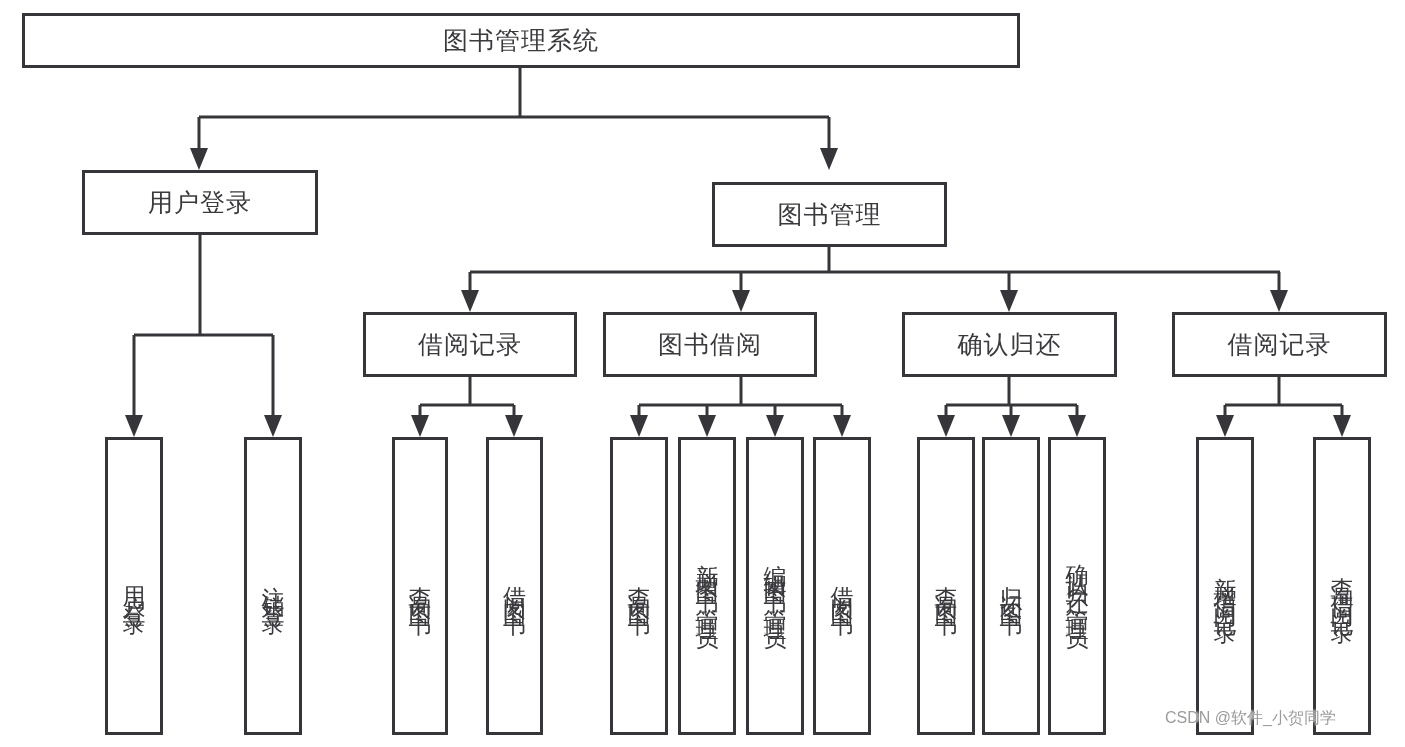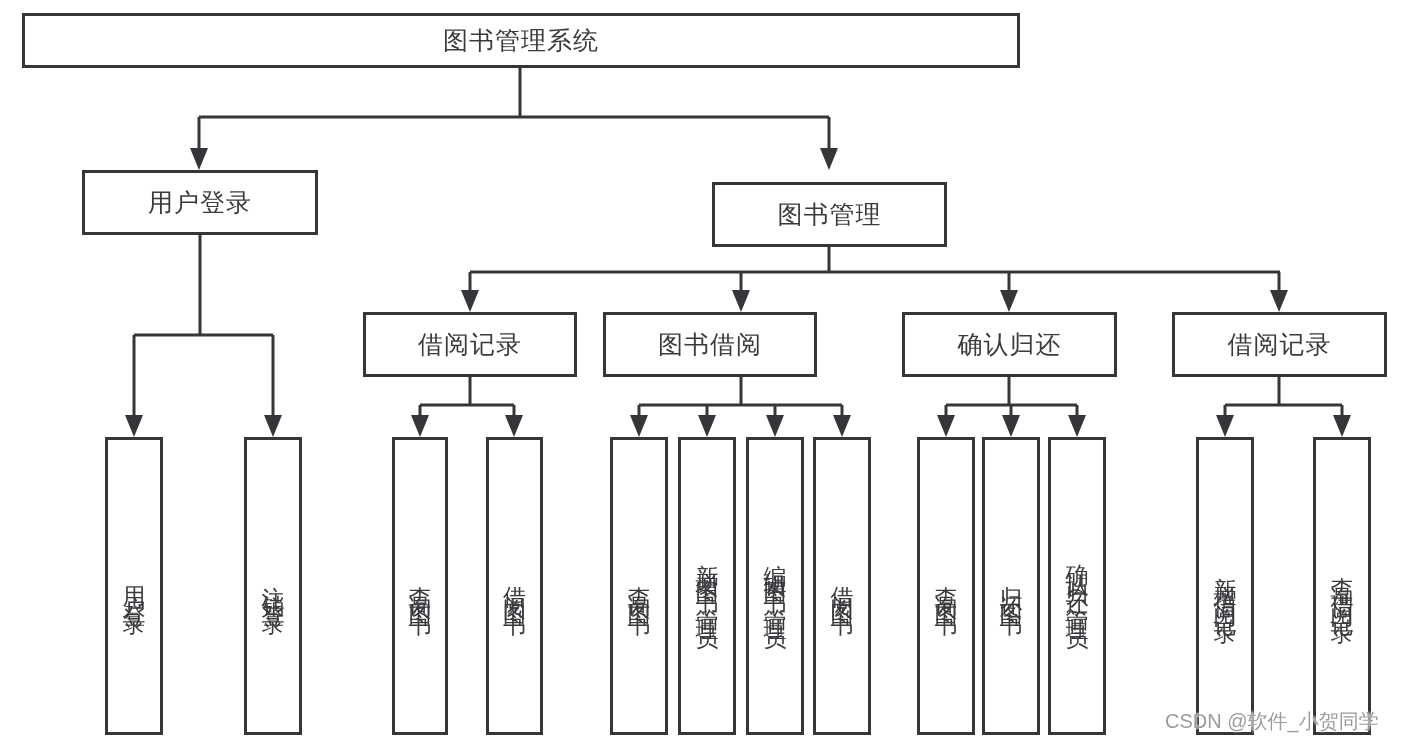--- a/index.html
+++ b/index.html
@@ -33,21 +33,21 @@
     writing-mode: vertical-rl;
     text-orientation: mixed;
     font-size: 23px;
     letter-spacing: 9px;
     line-height: 1;
     white-space: nowrap;
   }
   .watermark {
     position: absolute;
     z-index: 5;
-    font-size: 20px;
+    font-size: 16px;
     color: #9b9b9b;
     text-shadow: 0 0 2px #ffffff, 0 0 3px #ffffff;
     white-space: nowrap;
   }
 </style>
 </head>
 <body>
 
 <div class="canvas">
 

